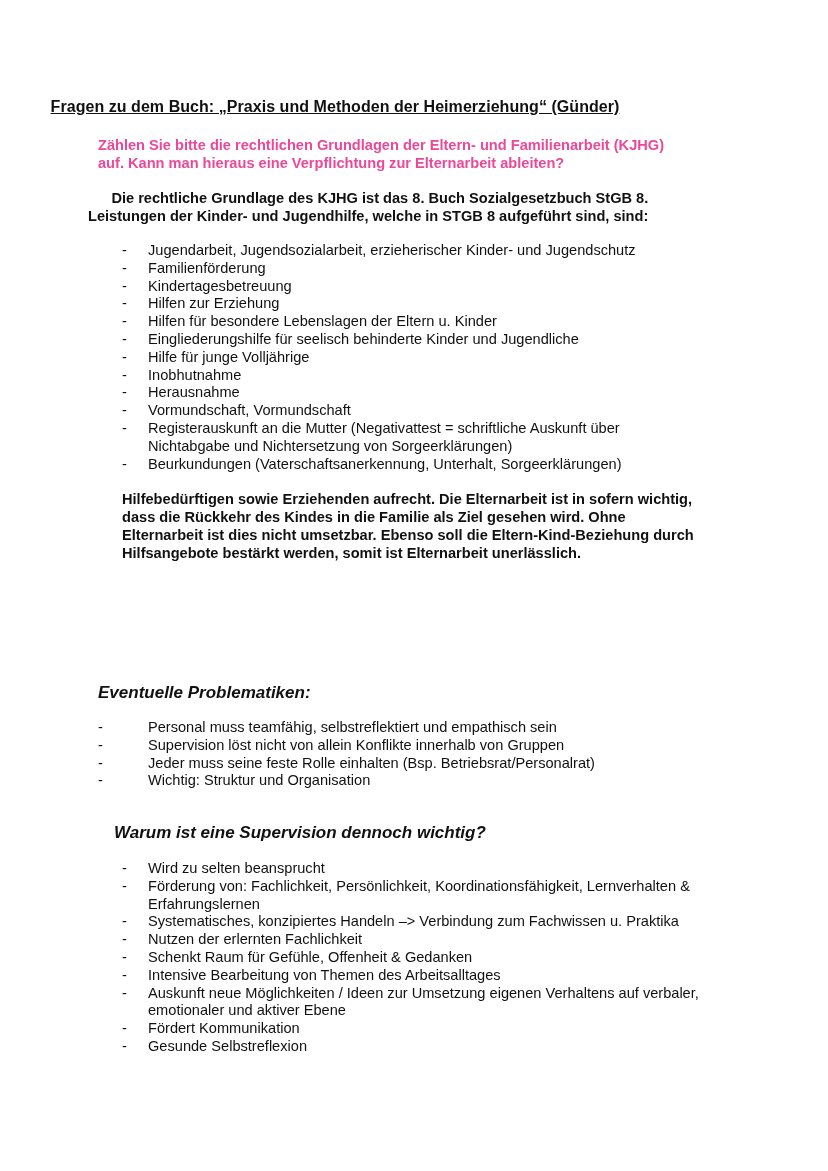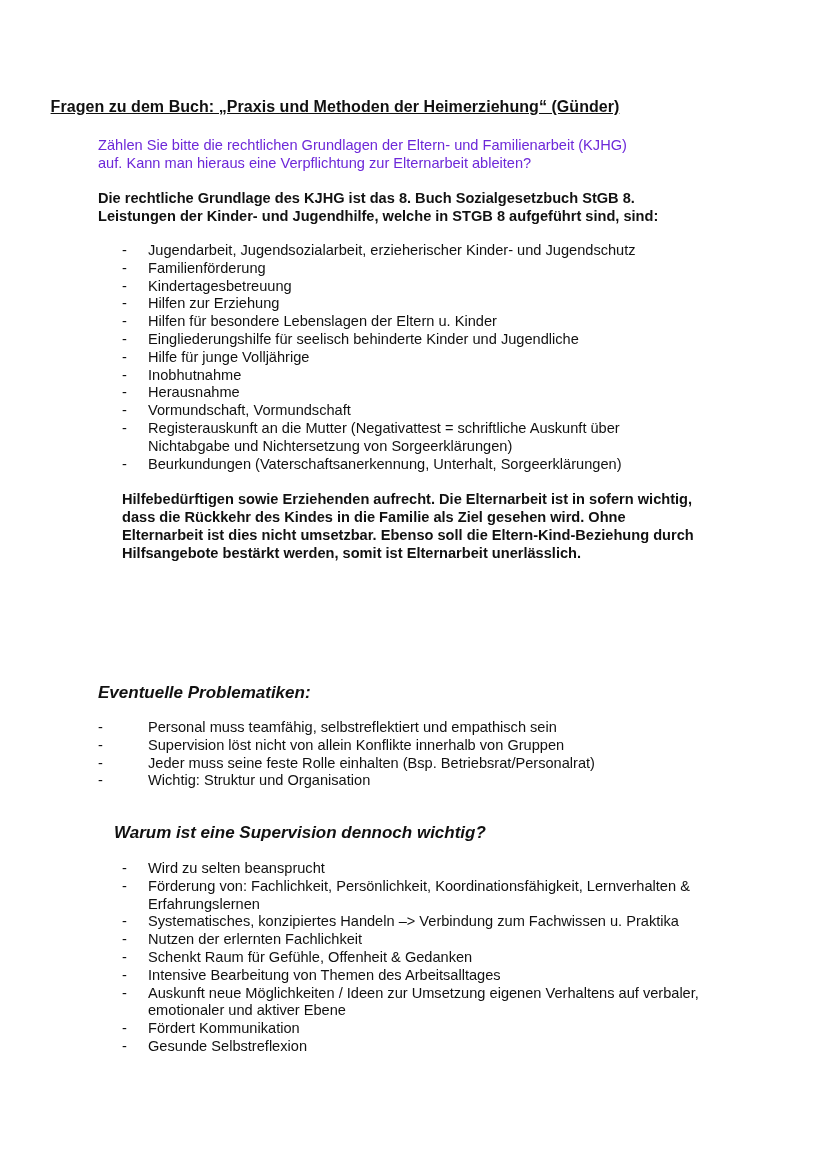--- a/index.html
+++ b/index.html
@@ -17,22 +17,22 @@
       position: absolute;
       left: 0; width: 670px;
       top: 98px;
       text-align: center;
       font-size: 16px;
       font-weight: bold;
       text-decoration: underline;
       letter-spacing: 0.05px;
     }
     .green {
-      color: #6d28d9;
-      font-weight: normal;
+      color: #ec4899;
+      font-weight: bold;
       font-size: 14.6px;
       line-height: 18px;
     }
     .bold-para {
       font-weight: bold;
       font-size: 14.6px;
       line-height: 18px;
       color: #111;
     }
     .italic-head {
@@ -58,21 +58,21 @@
 
 <div class="page">
 
   <div class="title">Fragen zu dem Buch: „Praxis und Methoden der Heimerziehung“ (Günder)</div>
 
   <div class="block green" style="left:98px; top:136px;">
     <div>Zählen Sie bitte die rechtlichen Grundlagen der Eltern- und Familienarbeit (KJHG)</div>
     <div>auf. Kann man hieraus eine Verpflichtung zur Elternarbeit ableiten?</div>
   </div>
 
-  <div class="block bold-para" style="left:98px; top:189px;">
+  <div class="block bold-para" style="left:88px; top:189px;text-align:right;">
     <div>Die rechtliche Grundlage des KJHG ist das 8. Buch Sozialgesetzbuch StGB 8.</div>
     <div>Leistungen der Kinder- und Jugendhilfe, welche in STGB 8 aufgeführt sind, sind:</div>
   </div>
 
   <div class="block" style="left:122px; top:242px; width:640px;">
     <ul class="dash" id="list1">
         <li style="padding-left: 26px;">
           <span class="dash-mark" style="left: 0px;">-</span>
           <span class="txt">Jugendarbeit, Jugendsozialarbeit, erzieherischer Kinder- und Jugendschutz</span>
         </li>

